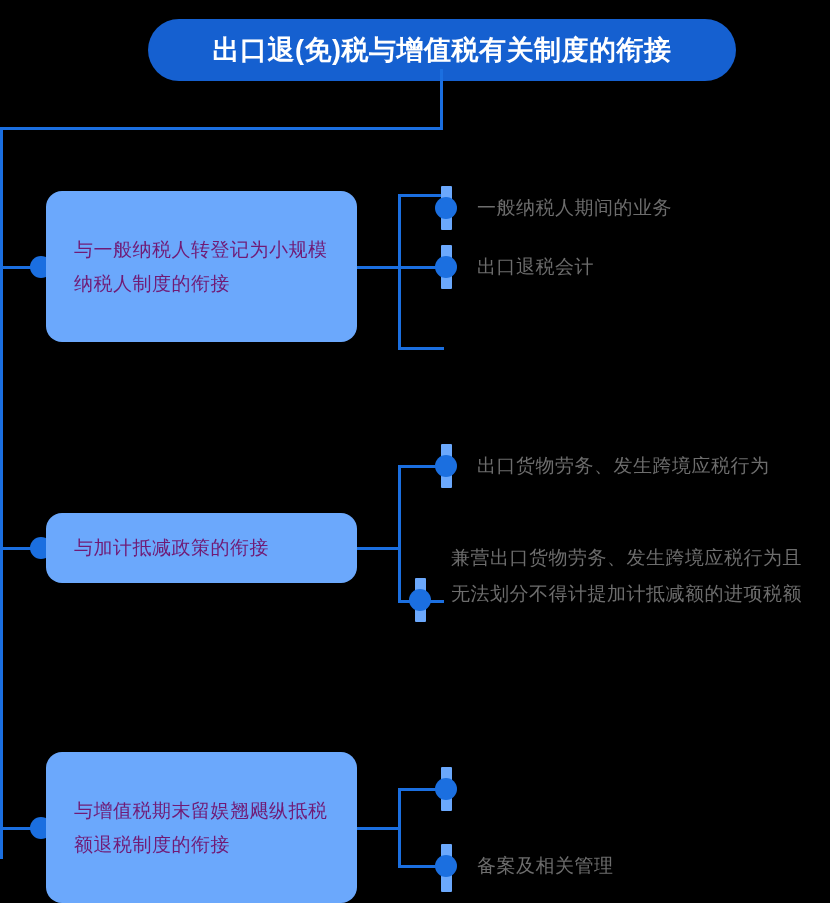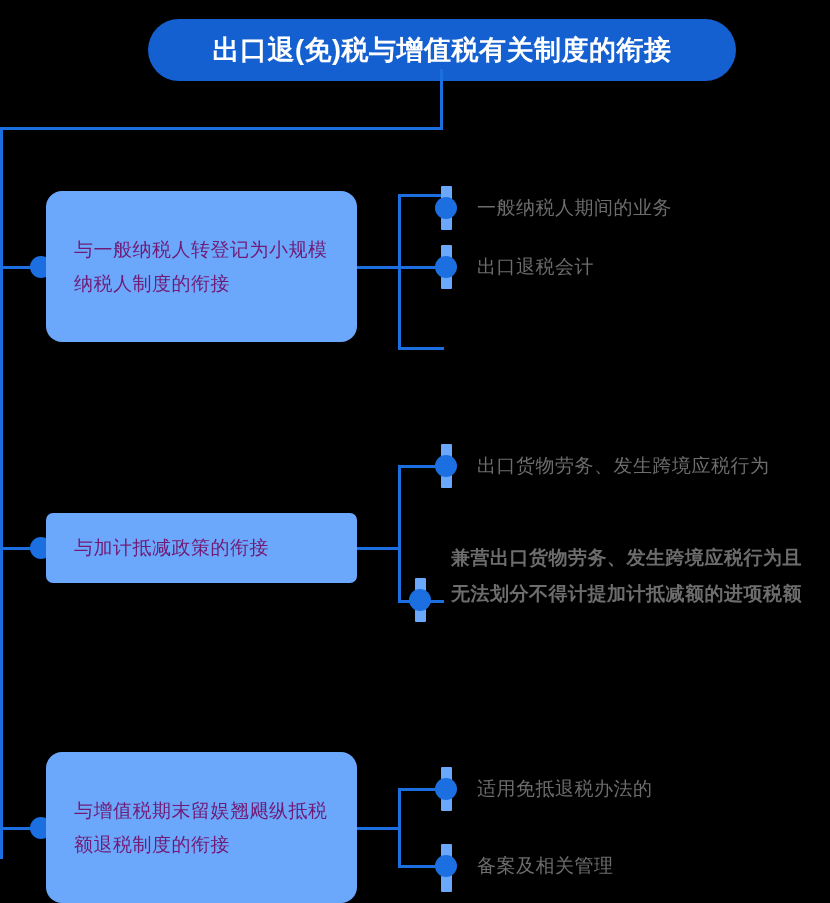--- a/index.html
+++ b/index.html
@@ -185,57 +185,56 @@
   <div class="leaf" style="left:441px; top:245px; width:370px; height:44px;">
     <div class="leaf-bar" style="top:0px; height:44px;"></div>
     <div class="leaf-dot" style="top:11px;"></div>
     <div class="leaf-label" style="top:4px;">出口退税会计</div>
   </div>
 
 
   <div class="conn conn-h" style="left:0px; top:547px; width:52px;"></div>
   <div class="node-dot" style="left:30px; top:537px;"></div>
 
-  <div class="branch-node" style="left:46px; top:513px; width:311px; height:70px;border-radius:7px;">
+  <div class="branch-node" style="left:46px; top:513px; width:311px; height:70px;">
     <span class="branch-label">与加计抵减政策的衔接</span>
   </div>
 
   <div class="conn conn-h" style="left:357px; top:547px; width:44px;"></div>
   <div class="conn conn-v" style="left:398px; top:465px; height:138px;"></div>
   <div class="conn conn-h" style="left:398px; top:465px; width:46px;"></div>
   <div class="conn conn-h" style="left:398px; top:600px; width:46px;"></div>
 
   <div class="leaf" style="left:441px; top:444px; width:390px; height:44px;">
     <div class="leaf-bar" style="top:0px; height:44px;"></div>
     <div class="leaf-dot" style="top:11px;"></div>
     <div class="leaf-label" style="top:4px;">出口货物劳务、发生跨境应税行为</div>
   </div>
 
-  <div class="leaf" style="left:415px; top:578px; width:390px; height:44px;font-weight:bold;">
+  <div class="leaf" style="left:415px; top:578px; width:390px; height:44px;">
     <div class="leaf-bar" style="top:0px; height:44px;"></div>
     <div class="leaf-dot" style="top:11px;"></div>
     <div class="leaf-label" style="top:-38px; width:352px; white-space:normal;">兼营出口货物劳务、发生跨境应税行为且无法划分不得计提加计抵减额的进项税额</div>
   </div>
 
   <div class="conn conn-h" style="left:0px; top:827px; width:52px;"></div>
   <div class="node-dot" style="left:30px; top:817px;"></div>
 
   <div class="branch-node" style="left:46px; top:752px; width:311px; height:151px;">
     <span class="branch-label">与增值税期末留娱翘飓纵抵税额退税制度的衔接</span>
   </div>
 
   <div class="conn conn-h" style="left:357px; top:827px; width:44px;"></div>
   <div class="conn conn-v" style="left:398px; top:788px; height:80px;"></div>
   <div class="conn conn-h" style="left:398px; top:788px; width:46px;"></div>
   <div class="conn conn-h" style="left:398px; top:865px; width:46px;"></div>
 
   <div class="leaf" style="left:441px; top:767px; width:370px; height:44px;">
     <div class="leaf-bar" style="top:0px; height:44px;"></div>
     <div class="leaf-dot" style="top:11px;"></div>
-    <div class="leaf-label" style="top:4px;">适用免抵退税办法的</div>
   </div>
 
   <div class="leaf" style="left:441px; top:844px; width:370px; height:44px;">
     <div class="leaf-bar" style="top:0px; height:48px;"></div>
     <div class="leaf-dot" style="top:11px;"></div>
     <div class="leaf-label" style="top:4px;">备案及相关管理</div>
   </div>
 
 
 </div>

